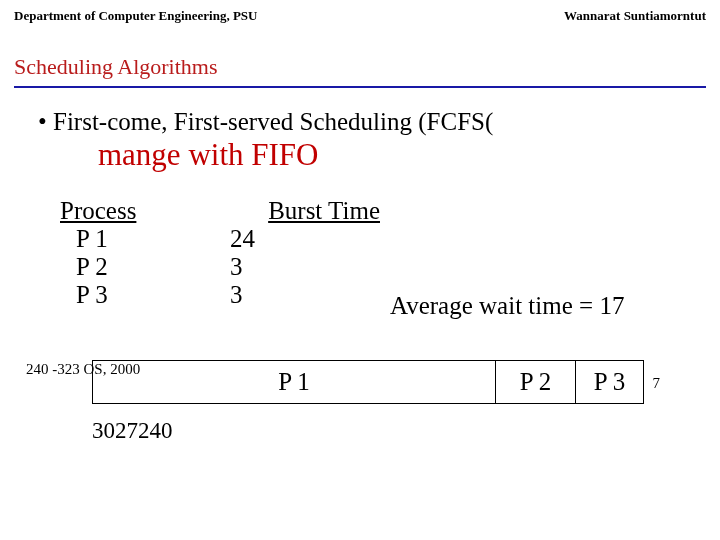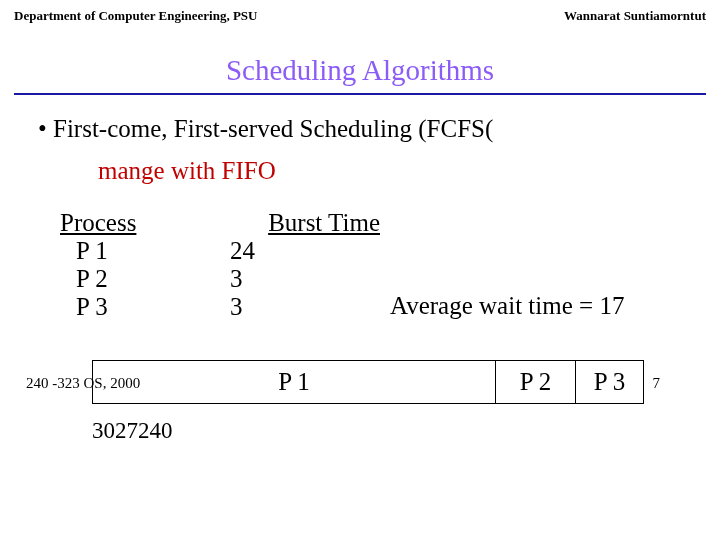--- a/index.html
+++ b/index.html
@@ -1,36 +1,36 @@
 <!DOCTYPE html>
 <html><head>
 <meta charset="utf-8">
 <style>
   html,body{margin:0;padding:0;width:720px;height:540px;font-family:"Times New Roman",Times,serif;background:#fff;color:#000}
   .slide{position:relative;width:720px;height:422px;box-sizing:border-box;padding:8px 14px}
   .hdr{display:flex;justify-content:space-between;font-size:13px;font-weight:700;font-family:"Times New Roman",Times,serif}
-  .title{margin-top:30px;text-align:center;color:#8b5cf6;font-size:29px;font-family:"Times New Roman",Times,serif}
+  .title{margin-top:30px;text-align:left;color:#b91c1c;font-size:22px;font-family:"Times New Roman",Times,serif}
   .rule{margin-top:6px;border:0;border-top:2px solid #1919a6}
   .body{margin-top:20px;padding:0 24px}
   .h1line{font-size:25px;font-weight:400}
-  .sub{color:#c10000;font-size:25px;margin-left:60px;margin-top:14px}
+  .sub{color:#c10000;font-size:31px;margin-left:60px;margin-top:1px}
   .table{margin-top:24px;margin-left:22px;display:grid;grid-template-columns:170px 150px;font-size:25px}
   .th{text-decoration:underline}
   .th:nth-child(2){text-align:right}
   .pc{margin-left:16px}
   .bt{text-align:left}
   .avg{position:absolute;left:390px;top:292px;font-size:25px}
   .gantt{position:absolute;left:92px;top:360px;display:flex;font-size:25px}
   .gantt div{box-sizing:border-box;border:1.2px solid #000;height:44px;line-height:42px;text-align:center}
   .gantt div + div{border-left:none}
   .p1{width:404px}
   .p2{width:80px}
   .p3{width:68px}
   .numline{position:absolute;left:92px;top:418px;font-size:23px}
-  .foot-left{position:absolute;left:26px;bottom:30px;font-size:15px}
+  .foot-left{position:absolute;left:26px;bottom:44px;font-size:15px}
   .foot-right{position:absolute;right:60px;bottom:30px;font-size:15px}
 </style>
 </head>
 <body>
 
 <div class="slide">
   <div class="hdr">
     <span>Department of Computer Engineering, PSU</span>
     <span>Wannarat  Suntiamorntut</span>
   </div>

